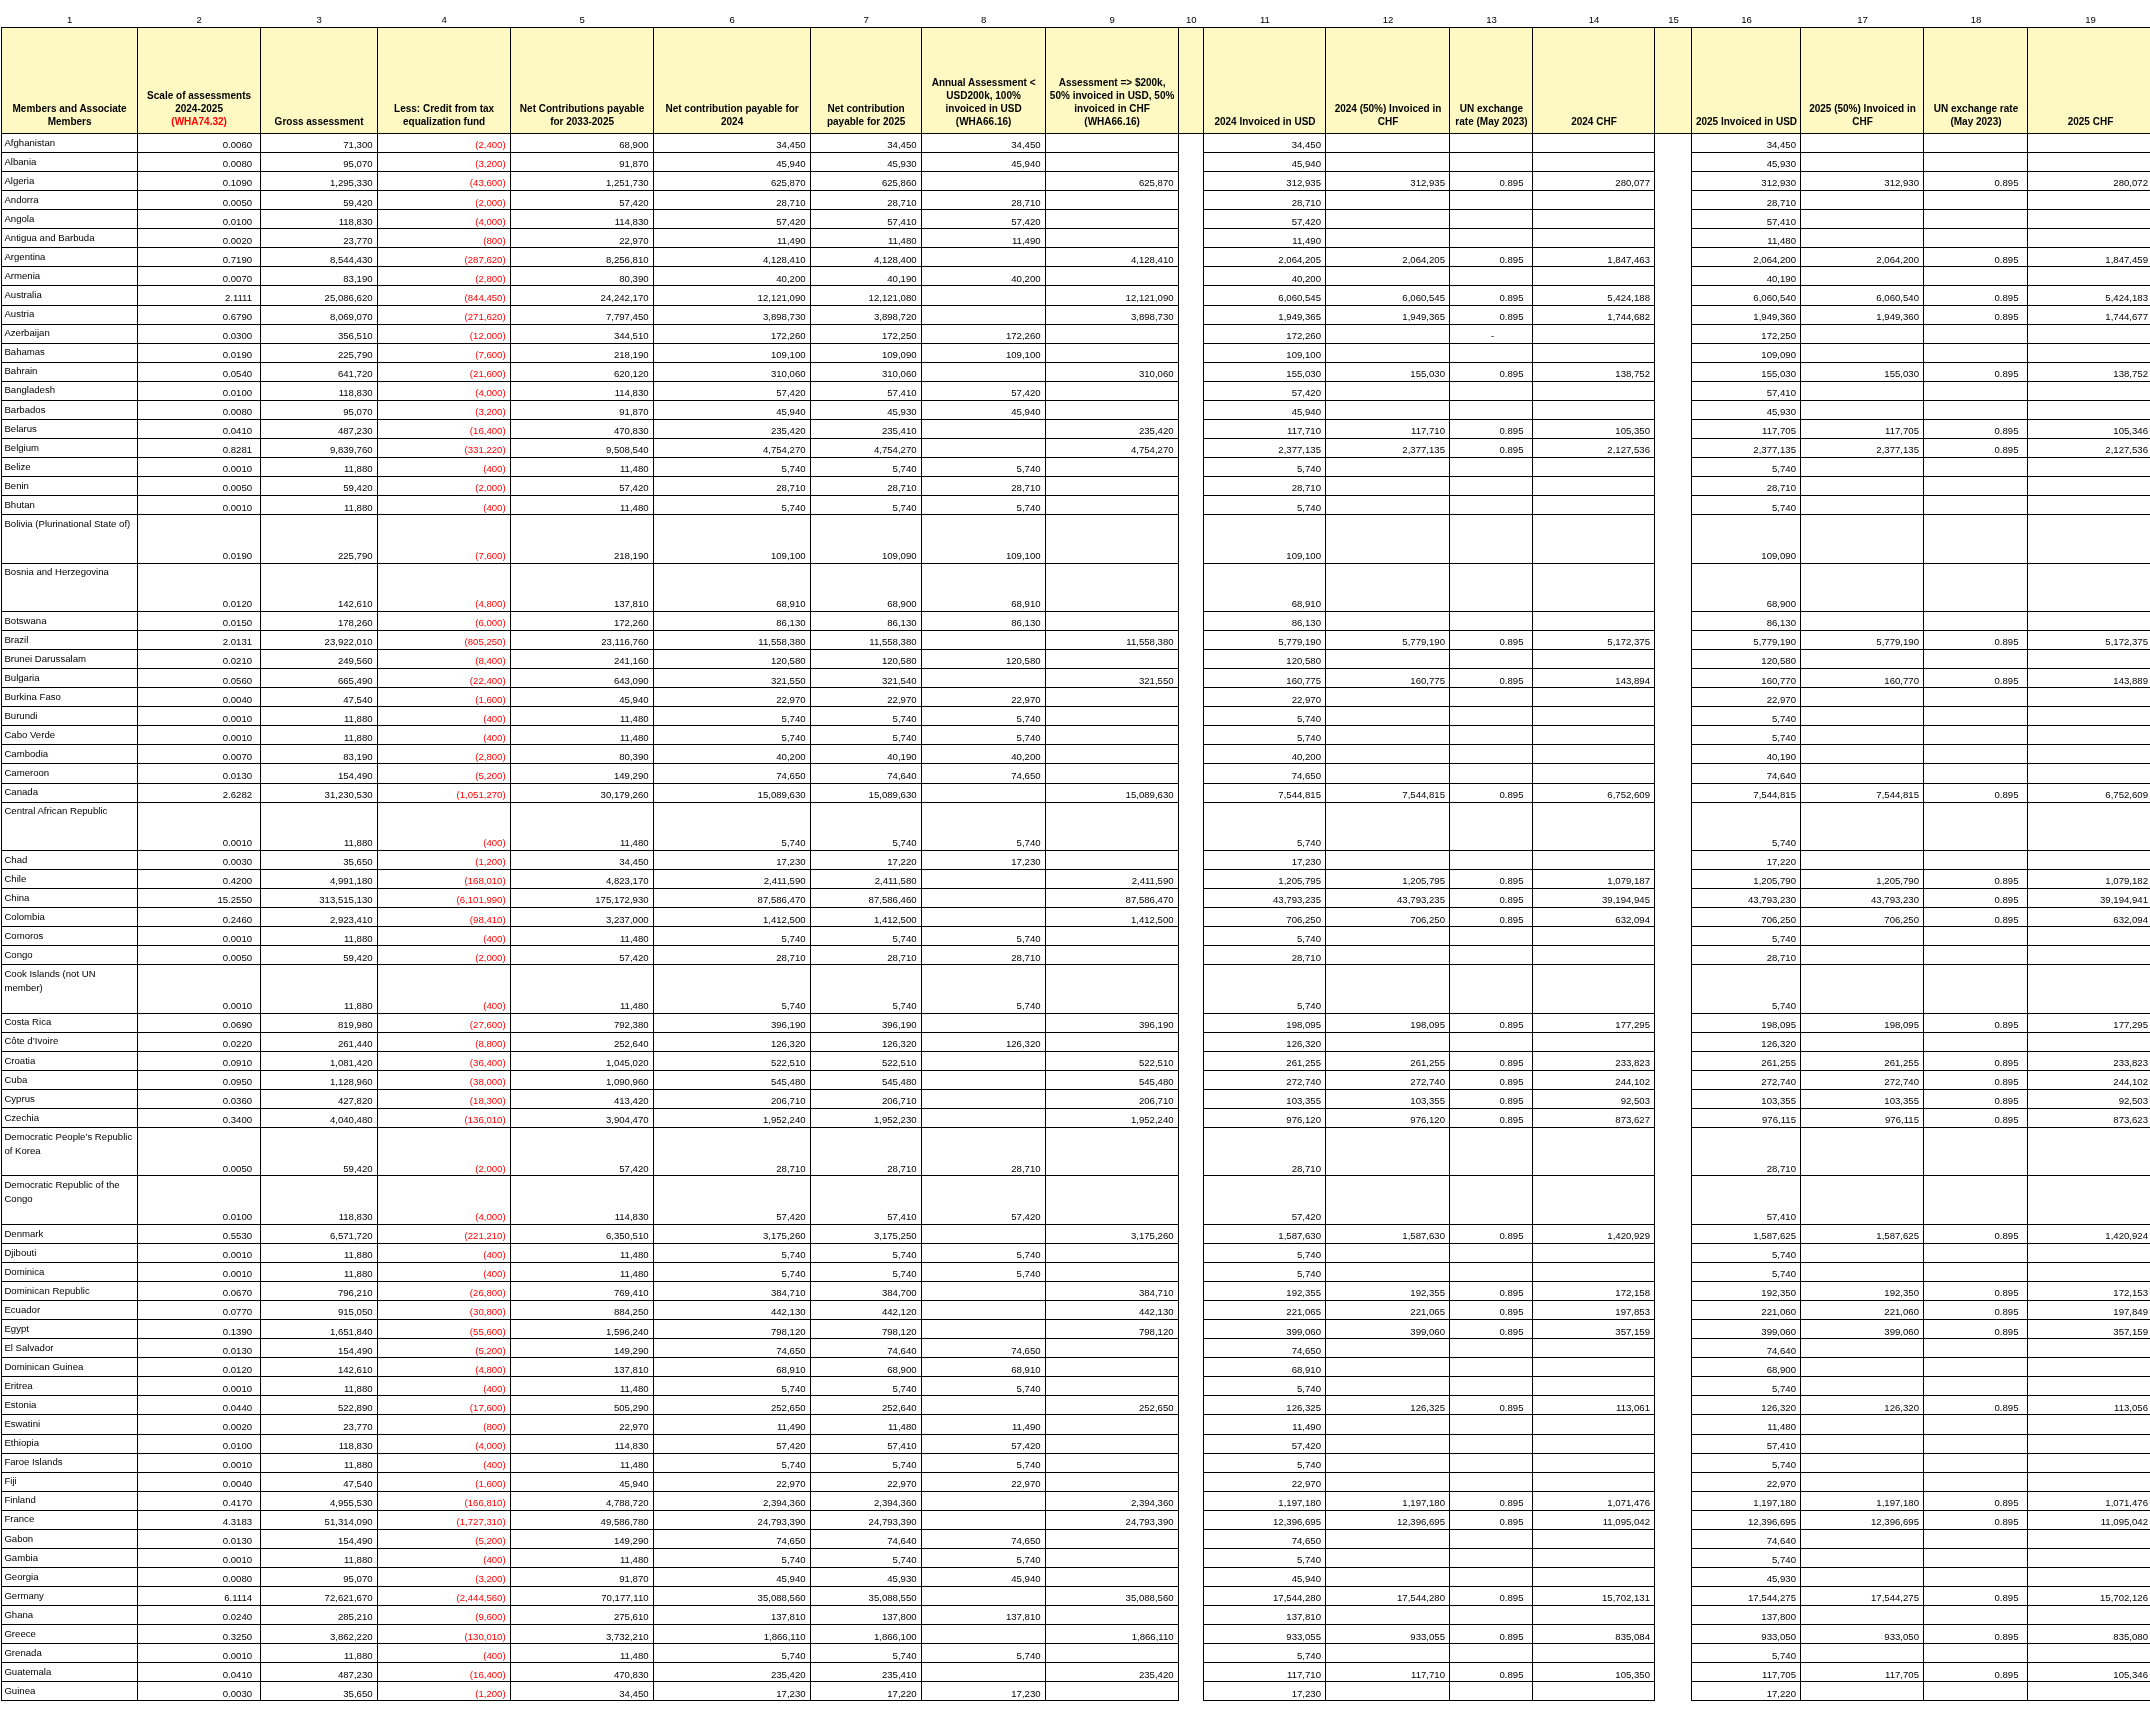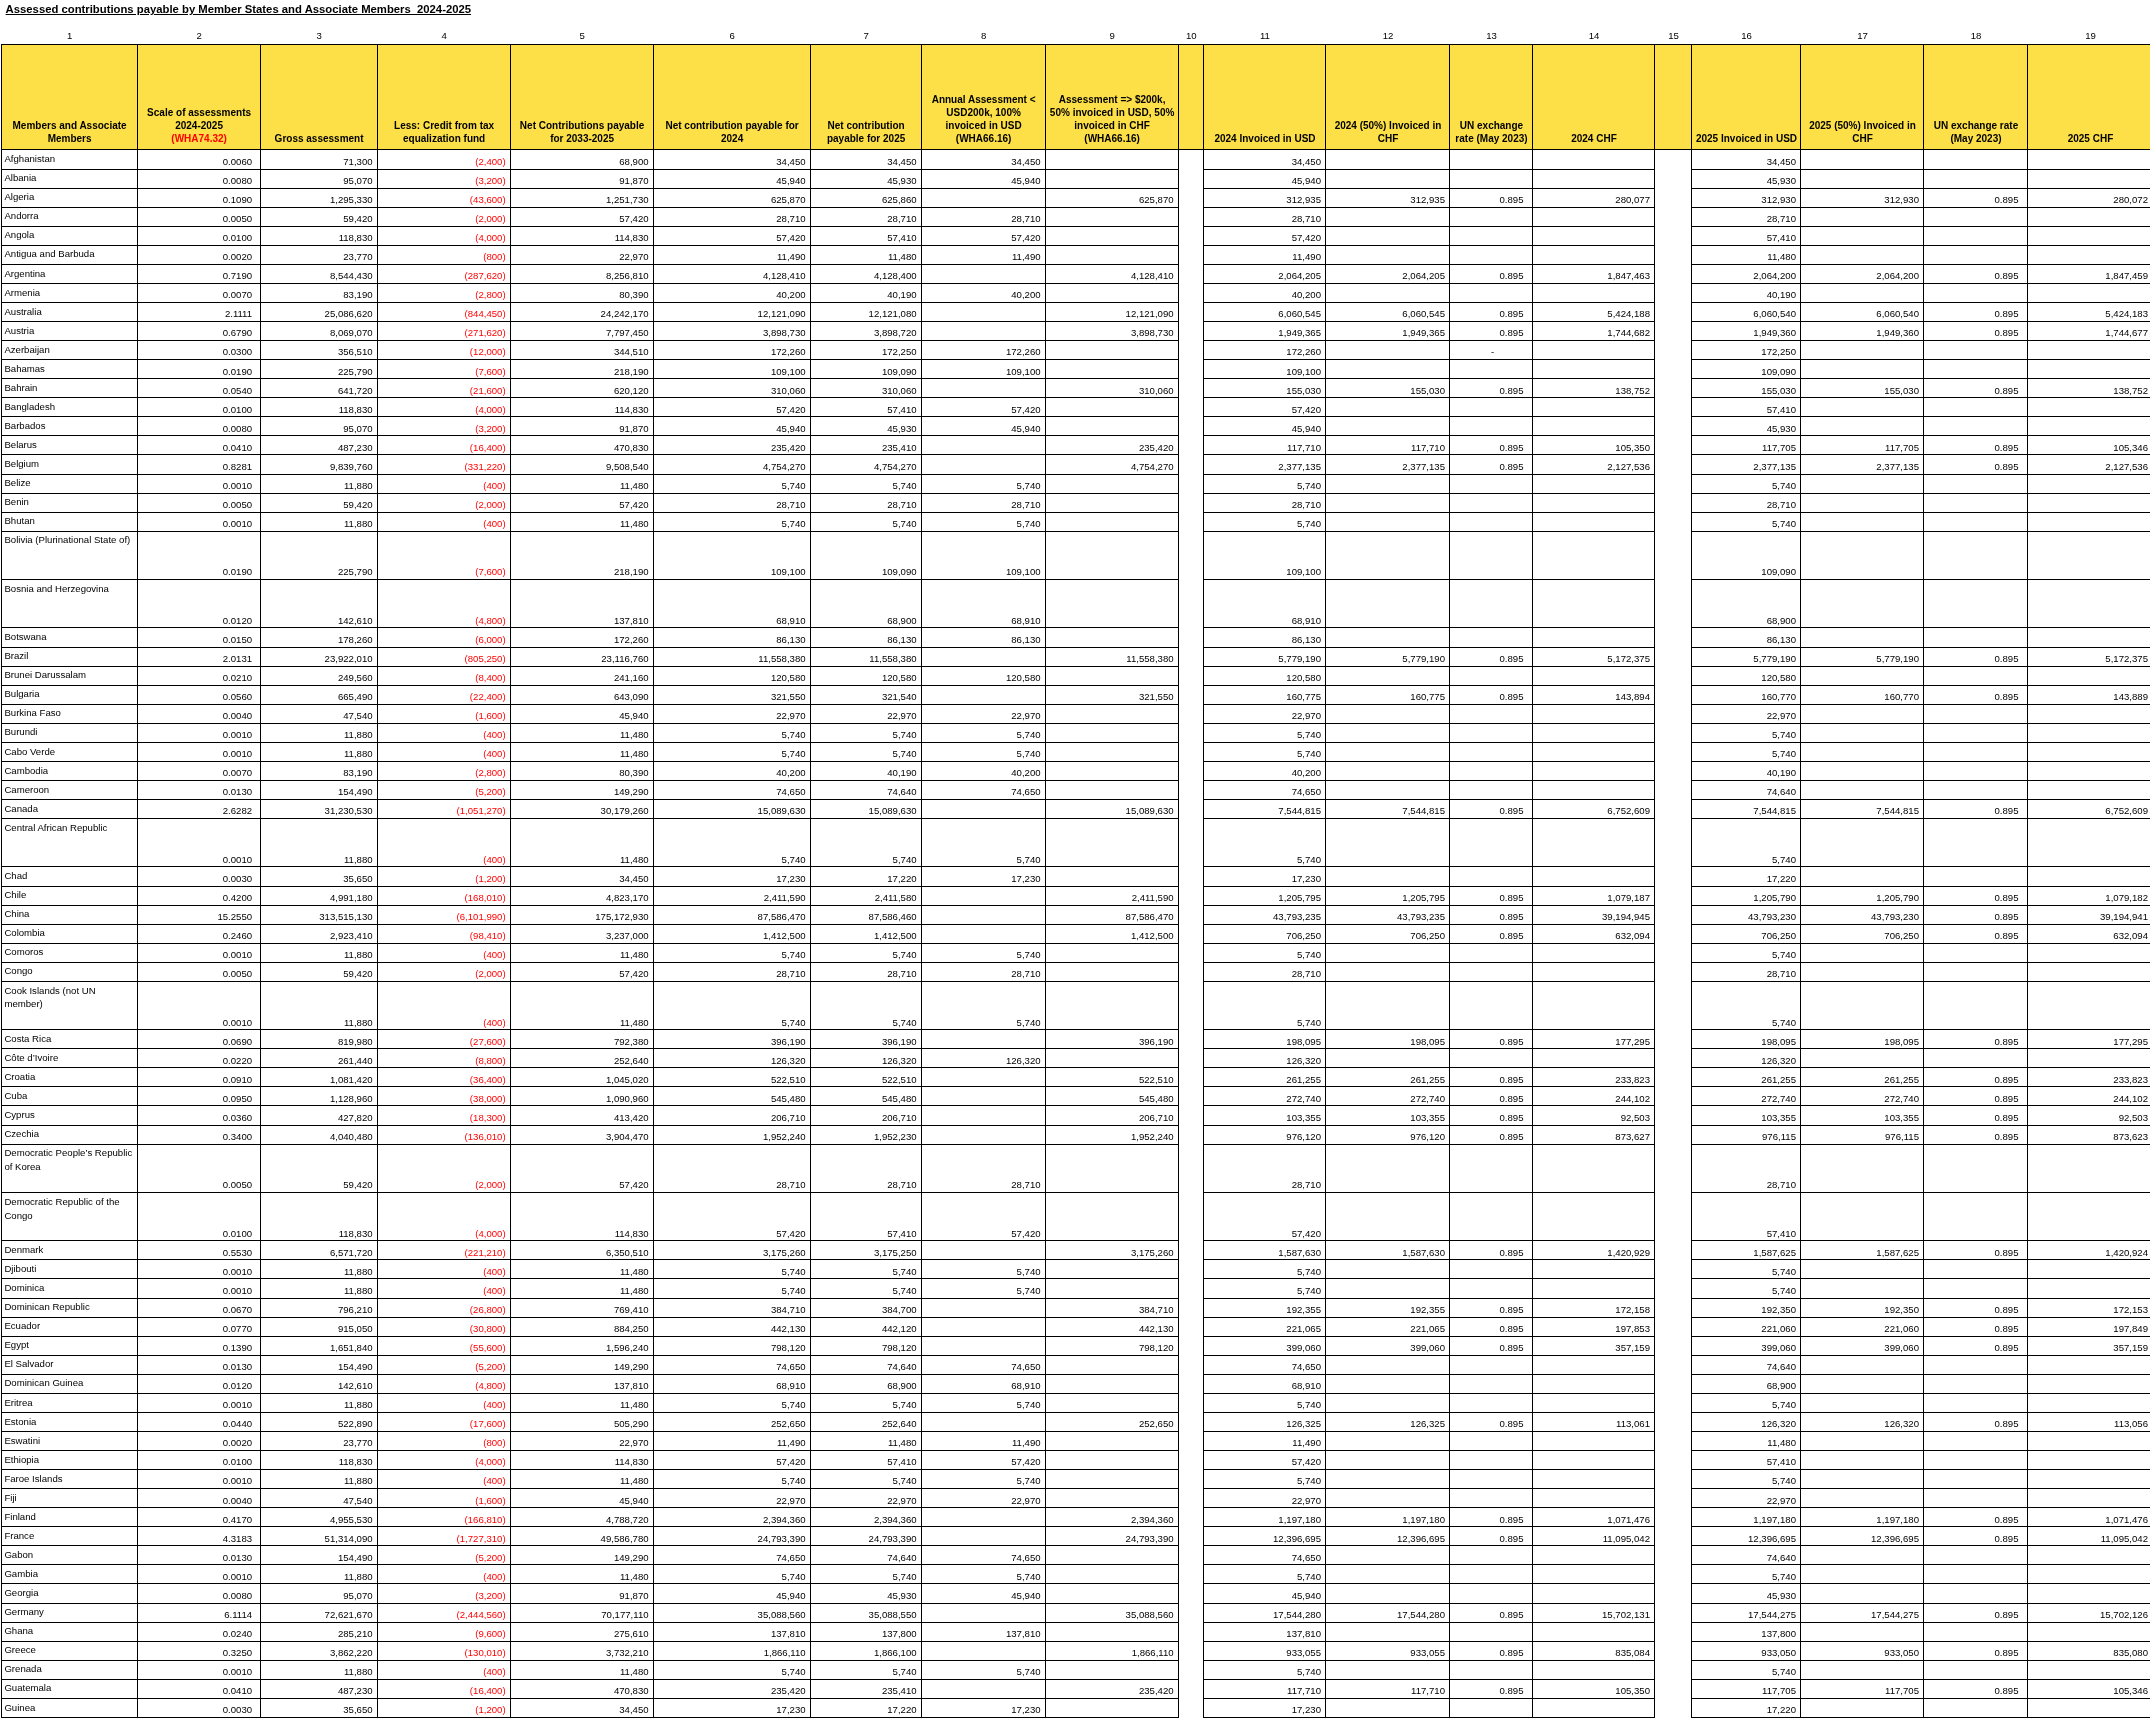--- a/index.html
+++ b/index.html
@@ -3,21 +3,21 @@
 <meta charset="utf-8">
 <style>
   html,body{margin:0;padding:0;background:#fff;width:2151px;height:1725px;overflow:hidden;}
   body{font-family:"Liberation Sans","DejaVu Sans",sans-serif;color:#000;}
   .page{padding:2.3px 0 0 1.1px;}
   .title{font-size:11.3px;font-weight:bold;text-decoration:underline;margin:1.1px 0 3.4px 4.5px;white-space:pre;}
   table{border-collapse:collapse;table-layout:fixed;width:2151px;}
   
   tr.colnums td{border:none;background:#fff;text-align:center;vertical-align:bottom;height:22.6px;font-size:9.6px;font-weight:normal;padding:0 0 2.3px 0;}
   
-  tr.hdr th{background:#fde047;border:1.1px solid #000;font-size:10px;font-weight:bold;text-align:center;vertical-align:bottom;height:98px;padding:2.3px 2.8px 4.5px 2.8px;line-height:1.3;}
+  tr.hdr th{background:#fef9c3;border:1.1px solid #000;font-size:10px;font-weight:bold;text-align:center;vertical-align:bottom;height:98px;padding:2.3px 2.8px 4.5px 2.8px;line-height:1.3;}
   tr.hdr th .red{color:#ff0000;display:block;text-align:center;}
   
   td.b{border:1.1px solid #000;font-size:9.6px;height:14.7px;vertical-align:bottom;padding:0.6px 4.5px 1.7px 2.3px;overflow:hidden;}
   td.name{text-align:left;vertical-align:top;padding-top:1.7px;line-height:1.45;}
   td.num{text-align:right;}
   td.scale{padding-right:8px;}
   td.neg{color:#ff0000;}
   td.rate{padding-right:9px;}
   td.dash{text-align:center;padding-right:0;}
   tr.tall td.b{height:44px;}
@@ -29,21 +29,20 @@
   tr.hdr th:nth-child(11), td:nth-child(11).b{border-left-width:1.7px;}
   tr.hdr th:nth-child(14), td:nth-child(14).b{border-right-width:1.7px;}
   tr.hdr th:nth-child(16), td:nth-child(16).b{border-left-width:1.7px;}
   tr.hdr th:nth-child(19), td:nth-child(19).b{border-right-width:1.7px;}
   tr.hdr th{border-top-width:1.7px;}
 </style>
 </head>
 <body>
 
 <div class="page">
-  <div class="title">Assessed contributions payable by Member States and Associate Members  2024-2025</div>
 
   <table>
     <colgroup>
       <col style="width:136px">
         <col style="width:123px">
         <col style="width:117px">
         <col style="width:133px">
       <col style="width:143px">
         <col style="width:157px">
         <col style="width:111px">

